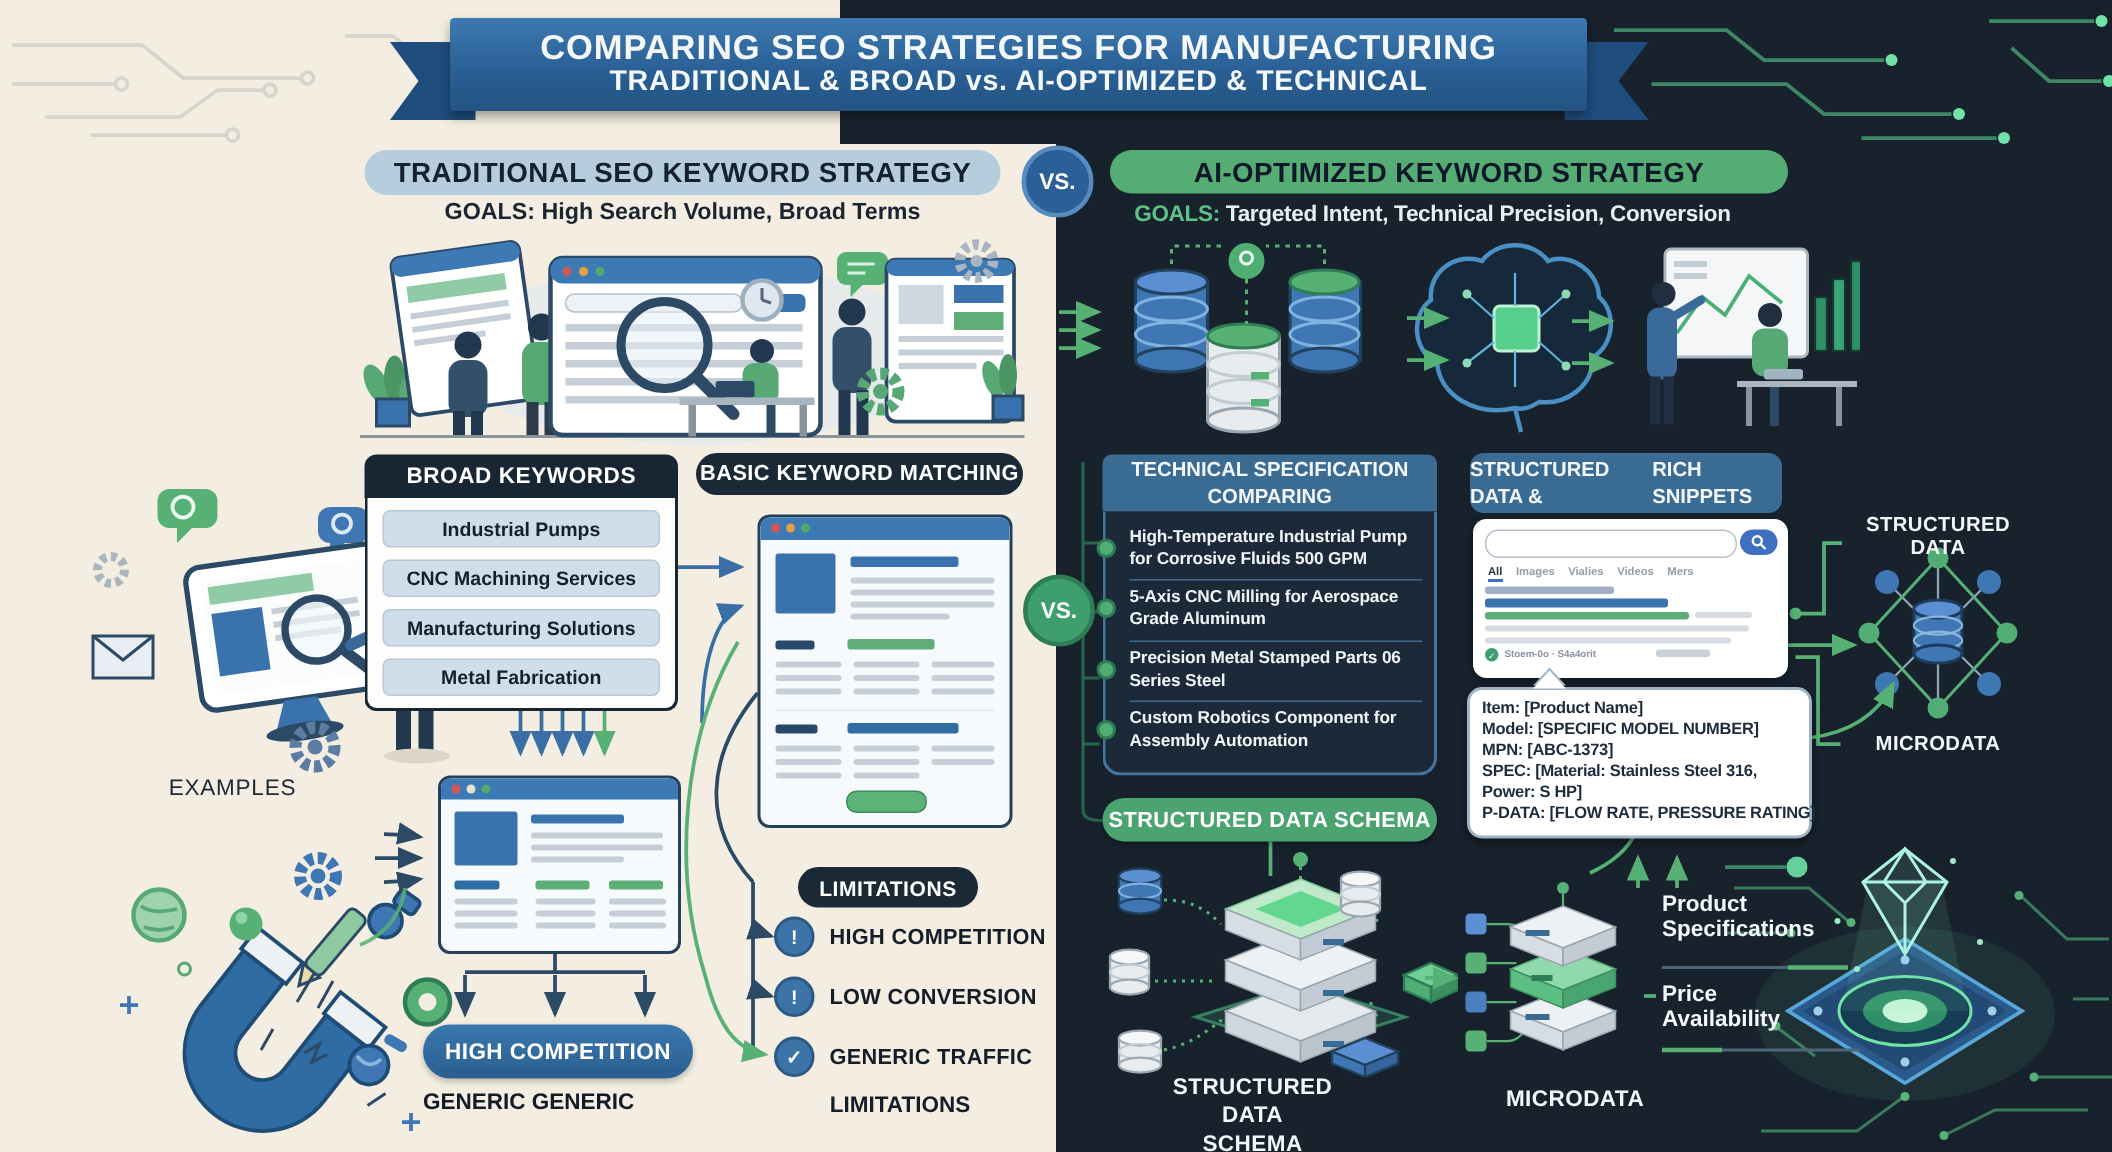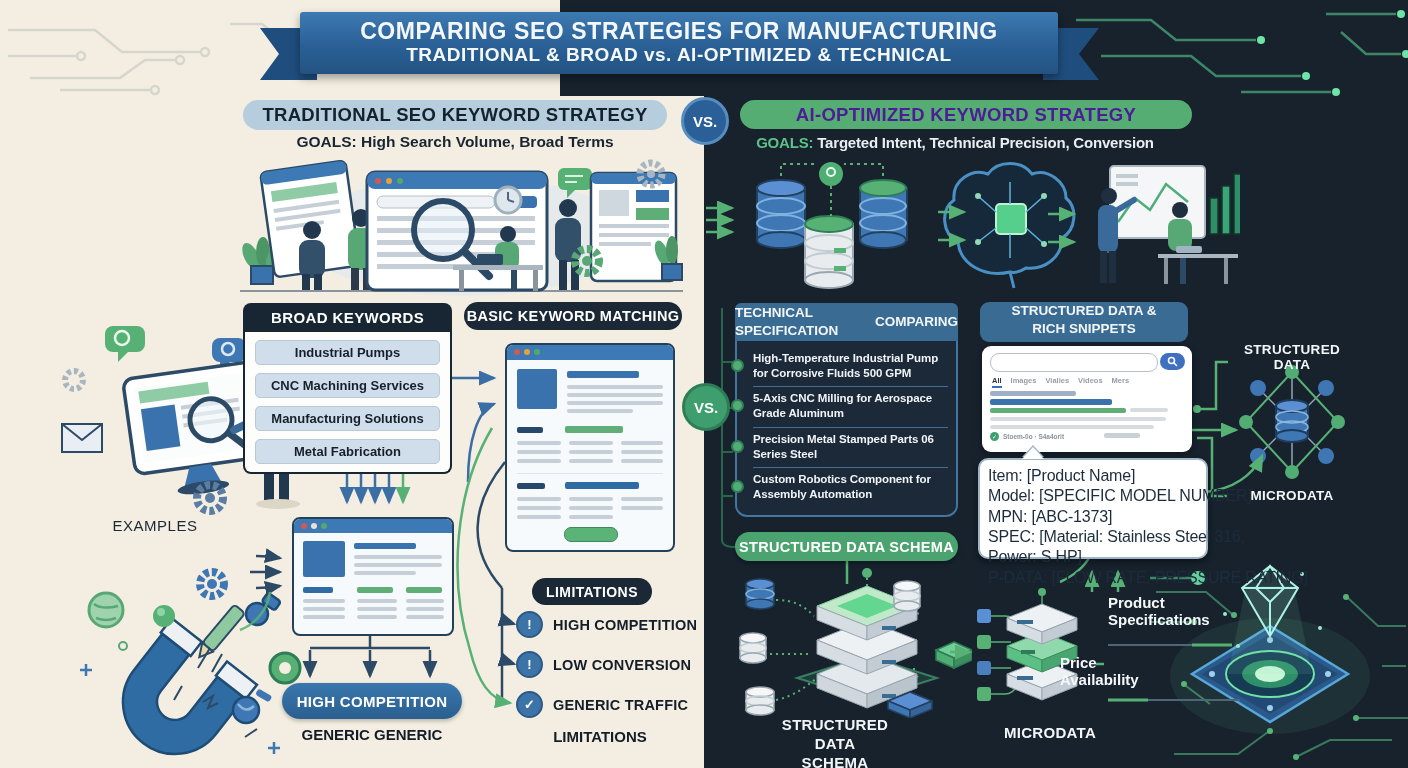--- a/index.html
+++ b/index.html
@@ -37,52 +37,52 @@
     border-radius:5px;color:#15202c;font-size:13px;font-weight:bold}
   .broad-item:last-child{margin-bottom:0}
   .basic-pill{left:464px;top:302px;width:218px;height:28px;font-size:14.5px;letter-spacing:.3px}
   .mockup{background:#f7fafc;border:2px solid #24415c;border-radius:8px;z-index:3;overflow:hidden}
   .mk-bar{position:absolute;border-radius:2px}
   .titlebar{position:absolute;left:0;top:0;right:0;background:#3d79b4}
   .dot{position:absolute;width:6px;height:6px;border-radius:50%}
   .examples-label{left:95px;top:517px;width:120px;color:#1c2836;font-size:15px;font-weight:normal;letter-spacing:.5px;text-align:center;z-index:3}
   .hc-pill{left:282px;top:683px;width:180px;height:36px;border-radius:19px;
     background:linear-gradient(180deg,#3a77ae,#2a5f8f);color:#fff;font-size:15px;font-weight:bold;letter-spacing:.3px;z-index:3;box-shadow:0 2px 4px rgba(0,0,0,.25)}
-  .generic-label{left:282px;top:726px;width:180px;text-align:center;color:#131c26;font-size:15px;font-weight:bold;z-index:3}
+  .generic-label{left:282px;top:726px;width:180px;color:#131c26;font-size:15px;font-weight:bold;z-index:3}
   .lim-pill{left:532px;top:578px;width:120px;height:27px;font-size:14px;letter-spacing:.4px;z-index:3}
   .lim-row{display:flex;align-items:center;gap:10px;z-index:3}
   .lim-icon{width:23px;height:23px;border-radius:50%;background:#3c74a8;color:#fff;font-size:13px;font-weight:bold;
     display:flex;align-items:center;justify-content:center;border:2px solid #2b5a86}
   .lim-label{color:#141d28;font-size:14.5px;font-weight:bold;letter-spacing:.2px}
   .lim-footer{left:540px;top:728px;width:120px;text-align:center;color:#141d28;font-size:15px;font-weight:bold;z-index:3}
   
   .right-header{left:740px;top:100px;width:452px;height:29px;border-radius:16px;background:#55ad73;
-    color:#4c1d95;font-size:18.5px;font-weight:bold;letter-spacing:.3px;z-index:3}
+    color:#0f172a;font-size:18.5px;font-weight:bold;letter-spacing:.3px;z-index:3}
   .right-goals{left:725px;top:134px;width:460px;font-size:15px;font-weight:bold;letter-spacing:-.2px;text-align:center;z-index:3}
   .right-goals .g1{color:#5cc287}.right-goals .g2{color:#e9eef2}
   .tech-head{left:735px;top:303px;width:223px;height:38px;border-radius:6px 6px 0 0;font-size:13.5px;line-height:1.3;
-    display:flex;flex-direction:row;align-items:center;justify-content:center;z-index:3}
+    display:flex;flex-direction:column;align-items:center;justify-content:center;z-index:3}
   .tech-panel{left:735px;top:341px;width:223px;height:176px;border:2px solid #44759e;border-top:none;
     border-radius:0 0 12px 12px;background:rgba(34,52,70,.45);box-sizing:border-box;padding:6px 8px 4px 16px;z-index:3}
   .tech-item{position:relative;color:#f0f4f7;font-size:11.5px;font-weight:bold;line-height:1.28;letter-spacing:-.1px;
     padding:4px 0 6px 0;border-bottom:1px solid #3f6d94}
   .tech-item:last-child{border-bottom:none}
   .tech-dot{position:absolute;left:-22px;top:12px;width:9px;height:9px;border-radius:50%;background:#52ad74;border:2px solid #2e7d57}
   .schema-pill{left:735px;top:532px;width:223px;height:29px;font-size:14.5px;letter-spacing:.3px;z-index:3}
   .snip-head{left:980px;top:302px;width:208px;height:40px;border-radius:9px;font-size:13.5px;line-height:1.35;
-    display:flex;flex-direction:column;align-items:center;justify-content:flex-start;z-index:3}
+    display:flex;flex-direction:row;align-items:center;justify-content:flex-end;z-index:3}
   .serp{left:982px;top:346px;width:210px;height:106px;background:#fff;border-radius:9px;z-index:3;box-shadow:0 2px 6px rgba(0,0,0,.4)}
   .serp-bar{position:absolute;left:8px;top:7px;width:166px;height:17px;border:1.5px solid #b6c0ca;border-radius:9px;background:#fff}
   .serp-btn{position:absolute;left:178px;top:7px;width:25px;height:17px;background:#3f6fc1;border-radius:9px;
     display:flex;align-items:center;justify-content:center}
   .serp-tabs{position:absolute;left:10px;top:30px;display:flex;gap:9px;font-size:7.5px;color:#949ea8;font-weight:bold}
   .serp-tabs .on{color:#2b3440;border-bottom:2px solid #3a6fc0;padding-bottom:1px}
   .callout{left:978px;top:458px;width:230px;height:101px;background:#fff;border:2px solid #9fb4c4;border-radius:10px;
     box-sizing:border-box;padding:6px 8px;z-index:4;box-shadow:0 3px 6px rgba(0,0,0,.45)}
-  .callout .ln{color:#1d2c3c;font-size:16px;font-weight:normal;line-height:1.27;letter-spacing:-.2px;white-space:nowrap}
+  .callout .ln{color:#1d2c3c;font-size:11px;font-weight:bold;line-height:1.27;letter-spacing:-.2px;white-space:nowrap}
   .callout-tip{left:1022px;top:447px;width:0;height:0;border-left:11px solid transparent;border-right:11px solid transparent;
     border-bottom:12px solid #fff;z-index:5;filter:drop-shadow(0 -2px 0 #9fb4c4)}
   .wlabel{color:#f2f6f8;font-weight:bold;text-align:center;z-index:3}
   .sd-label{left:1228px;top:342px;width:128px;font-size:13.5px;letter-spacing:.3px}
   .md-label{left:1238px;top:488px;width:108px;font-size:13.5px;letter-spacing:.3px}
   .schema-caption{left:760px;top:716px;width:150px;font-size:15px;line-height:1.25;letter-spacing:.3px}
   .md-caption{left:1000px;top:724px;width:100px;font-size:15px;letter-spacing:.3px}
   .feat{color:#f5f8fa;font-size:15px;font-weight:bold;line-height:1.15;z-index:3}
   svg{display:block}
 </style>
@@ -840,21 +840,21 @@
   <div class="abs wlabel schema-caption">
     <div>STRUCTURED DATA</div>
     <div>SCHEMA</div>
   </div>
   <div class="abs wlabel md-caption">MICRODATA</div>
 
   <div class="abs feat" style="left:1108px;top:594px">
     <div>Product</div>
     <div>Specifications</div>
   </div>
-  <div class="abs feat" style="left:1060px;top:654px">
+  <div class="abs feat" style="left:1108px;top:654px">
     <div>Price</div>
     <div>Availability</div>
   </div>
 
   <div class="abs ctr vs-circle vs-top">VS.</div>
   <div class="abs ctr vs-circle vs-mid">VS.</div>
 
 </div>
 
 </body></html>

